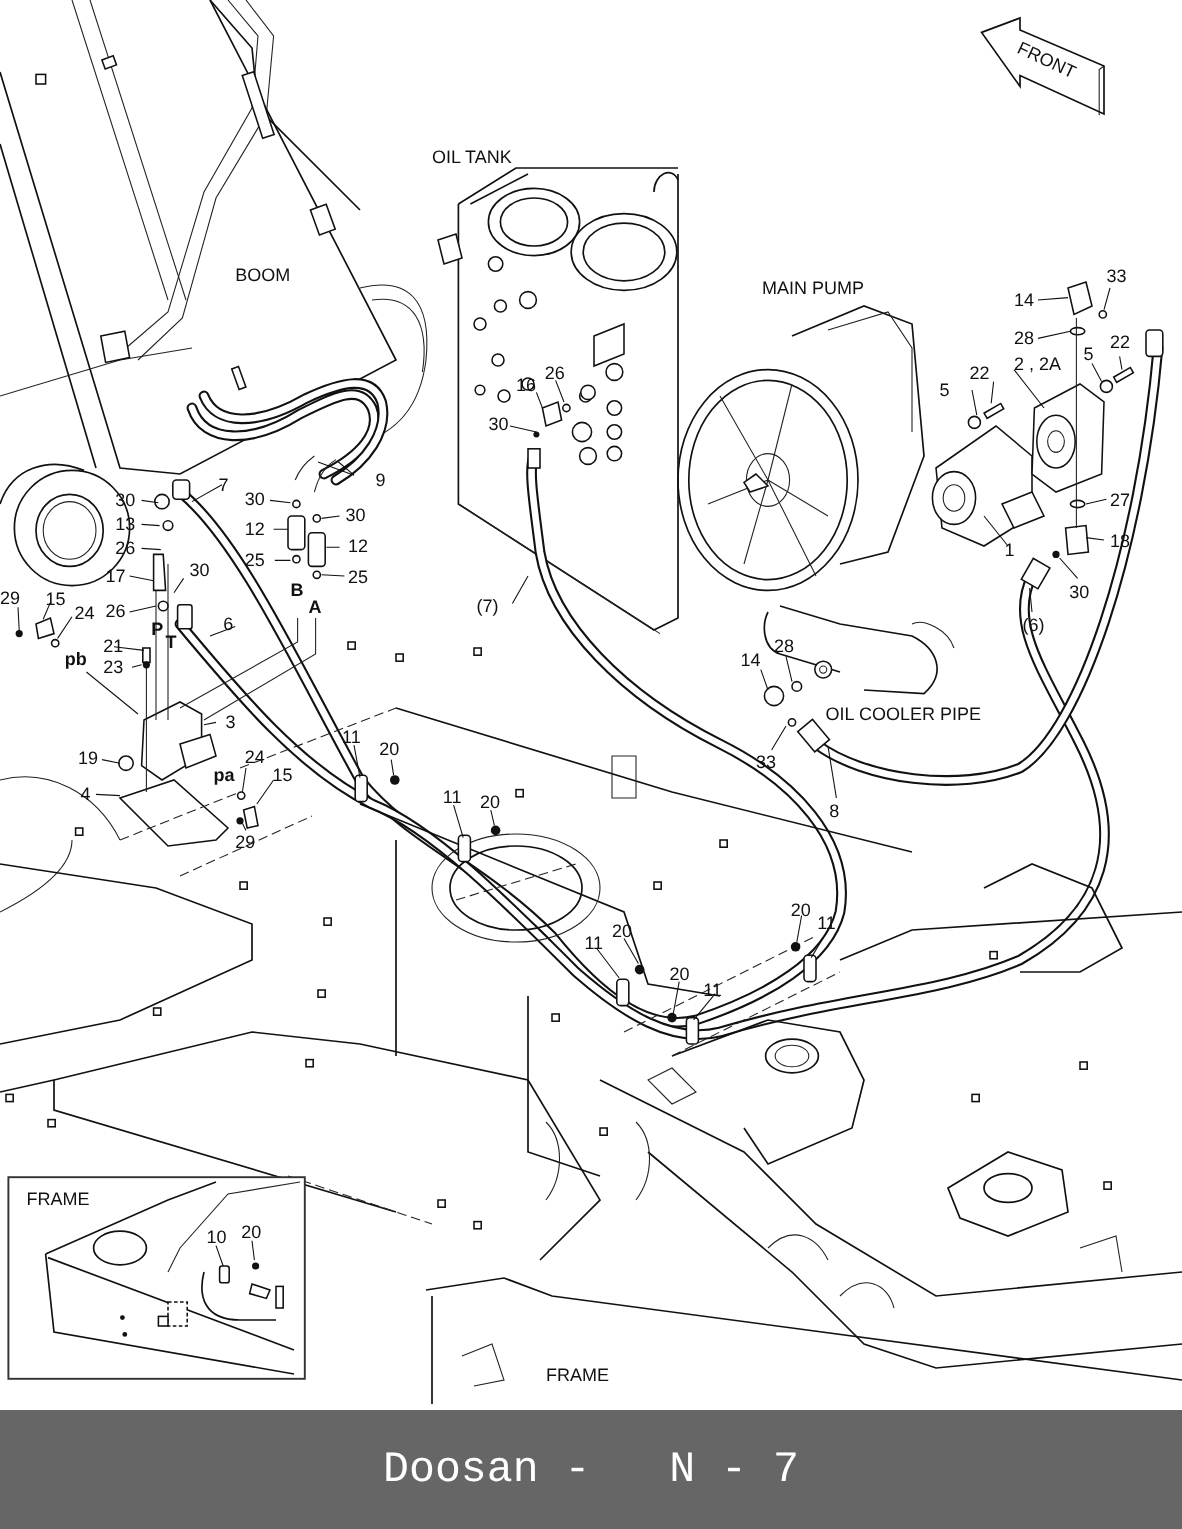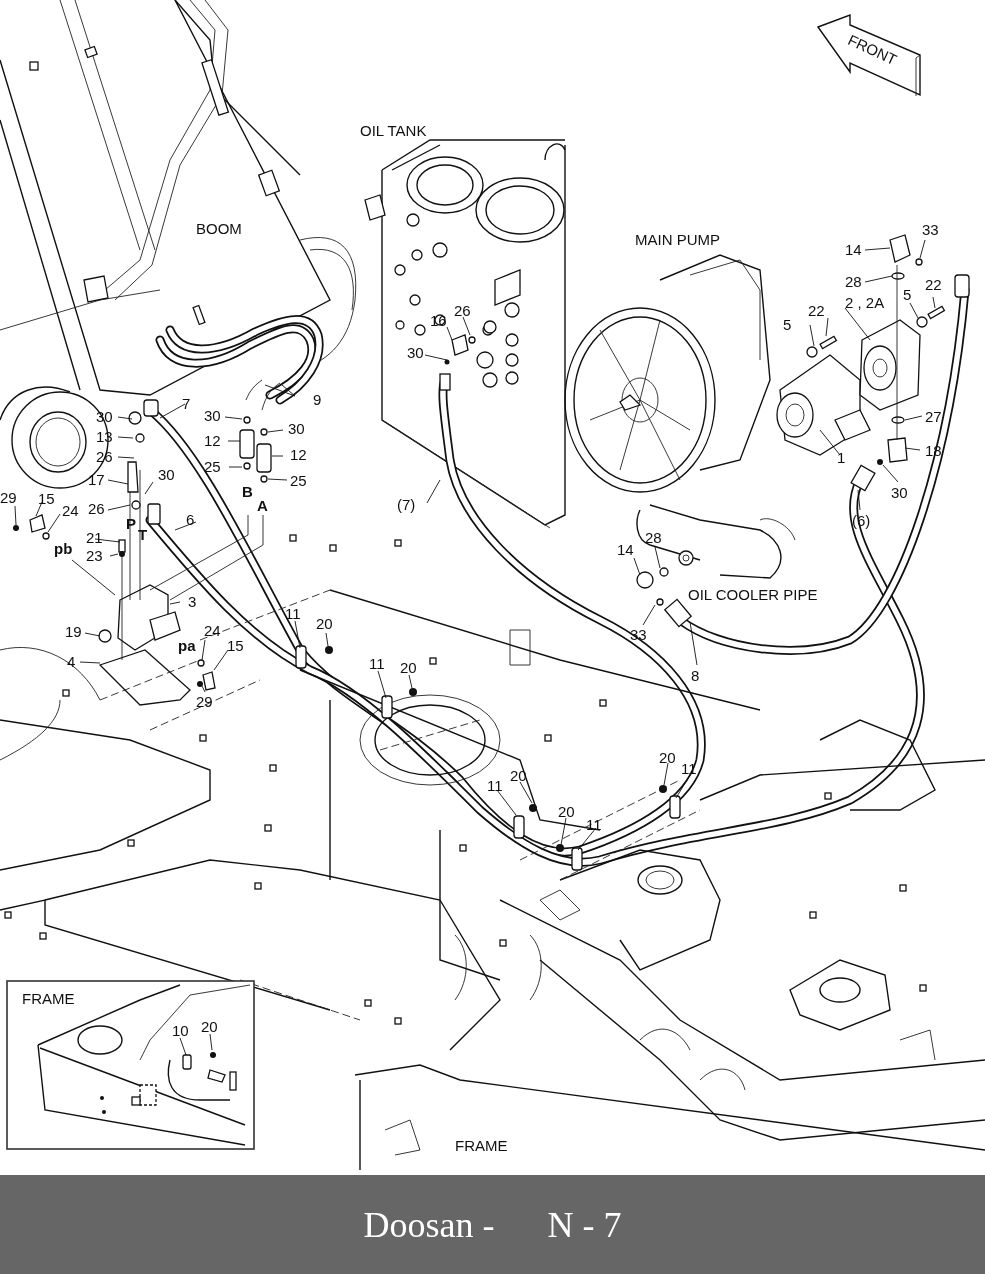--- a/index.html
+++ b/index.html
@@ -9,21 +9,21 @@
   .thin{fill:none;stroke:#222;stroke-width:0.9;}
   .dash{fill:none;stroke:#222;stroke-width:0.9;stroke-dasharray:8 4;}
   .hose{fill:none;stroke:#111;stroke-width:9;stroke-linecap:round;}
   .hosein{fill:none;stroke:#fff;stroke-width:5.5;stroke-linecap:round;}
   .part{fill:#fff;stroke:#111;stroke-width:1.3;}
   .dark{fill:#111;}
   .lbl{font-family:"Liberation Sans",sans-serif;font-size:15px;fill:#111;}
   .lblb{font-family:"Liberation Sans",sans-serif;font-size:15px;fill:#111;font-weight:bold;}
   .lead{stroke:#111;stroke-width:0.9;fill:none;}
   #footer{position:absolute;left:0;top:1175px;width:985px;height:99px;background:#666666;color:#fff;
-    display:flex;align-items:center;justify-content:center;font-family:Liberation Serif, serif;font-size:36px;letter-spacing:0px;}
+    display:flex;align-items:center;justify-content:center;font-family:Liberation Mono, monospace;font-size:36px;letter-spacing:0px;}
   #footer .gap{display:inline-block;width:44px;}
 </style>
 </head>
 <body>
 
 <svg id="canvas" viewBox="0 0 985 1175" xmlns="http://www.w3.org/2000/svg">
 
   <g>
     <path class="ln" d="M0 60 L100 390 L150 395 L330 300 L175 0"></path>
     <path class="ln" d="M0 120 L80 390"></path>

